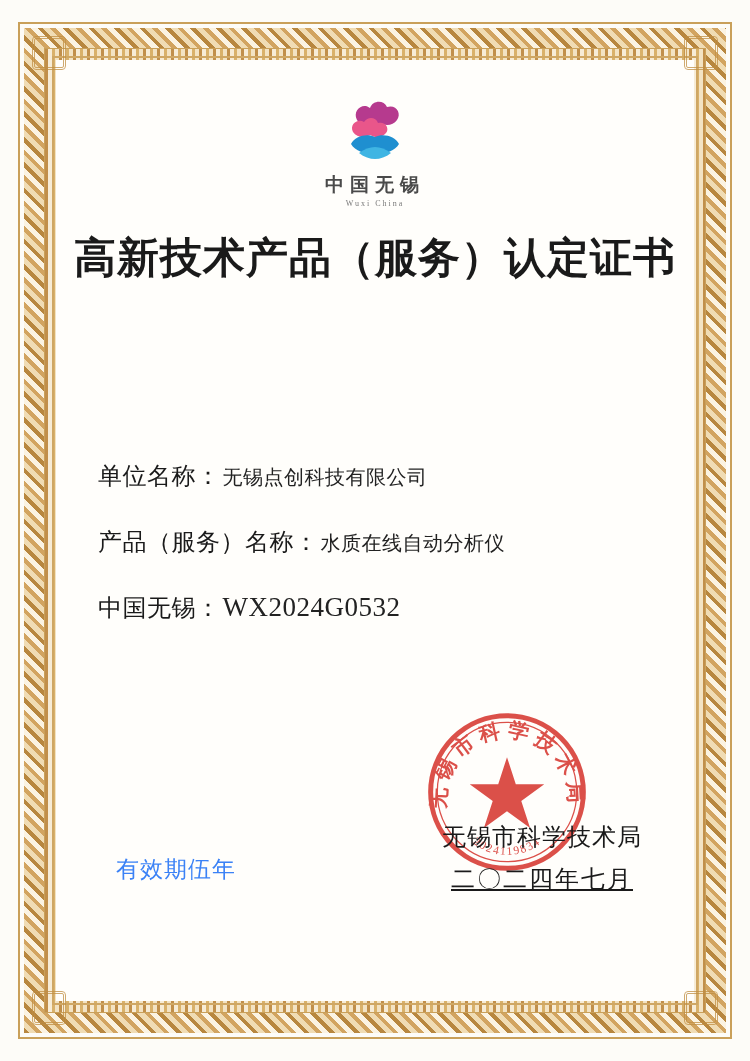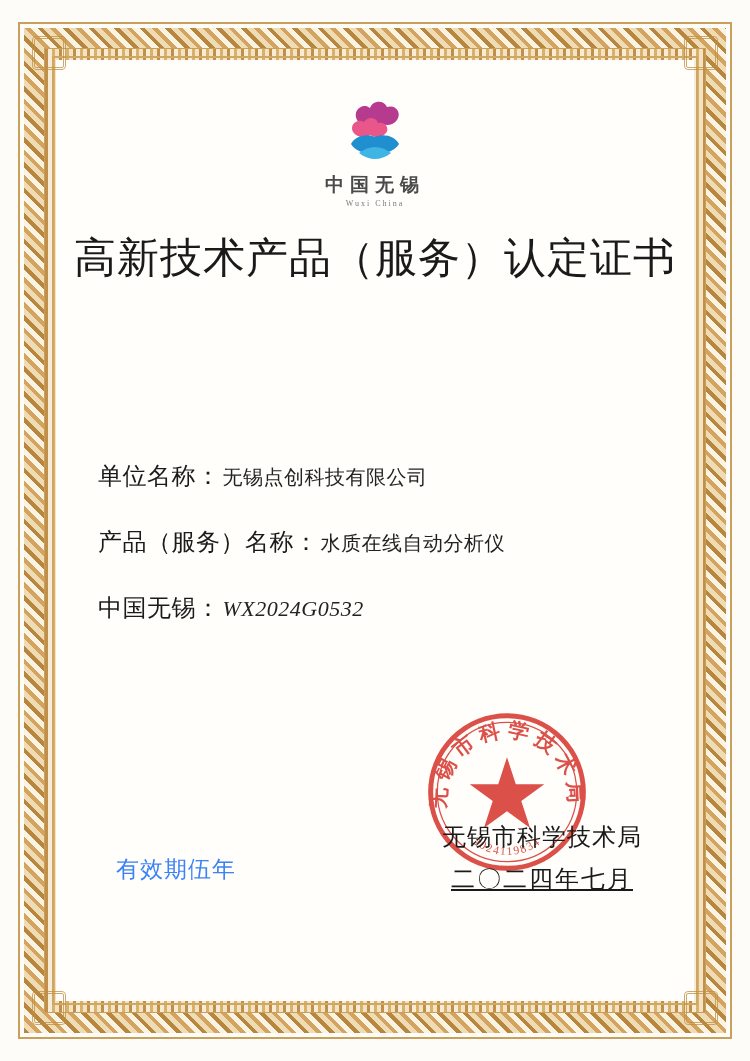--- a/index.html
+++ b/index.html
@@ -145,21 +145,21 @@
   }
 
   .cert-title {
     position: absolute;
     top: 170px;
     left: 0;
     right: 0;
     text-align: center;
     font-family: "Liberation Serif", serif;
     font-size: 42px;
-    font-weight: normal;
+    font-weight: bold;
     letter-spacing: 1px;
     color: #1a1a1a;
     white-space: nowrap;
   }
 
   .fields {
     position: absolute;
     top: 400px;
     left: 42px;
     right: 42px;
@@ -178,23 +178,22 @@
     white-space: nowrap;
   }
   .field-value {
     font-family: "Liberation Serif", serif;
     font-size: 20px;
     letter-spacing: 0.5px;
     color: #222;
     padding-left: 2px;
   }
   .field-value.code {
-    font-size: 22px;
+    font-size: 27px;
     letter-spacing: 0.5px;
-    font-style: italic;
   }
 
   .footer {
     position: absolute;
     bottom: 92px;
     left: 42px;
     right: 42px;
     height: 120px;
   }
   .validity {

